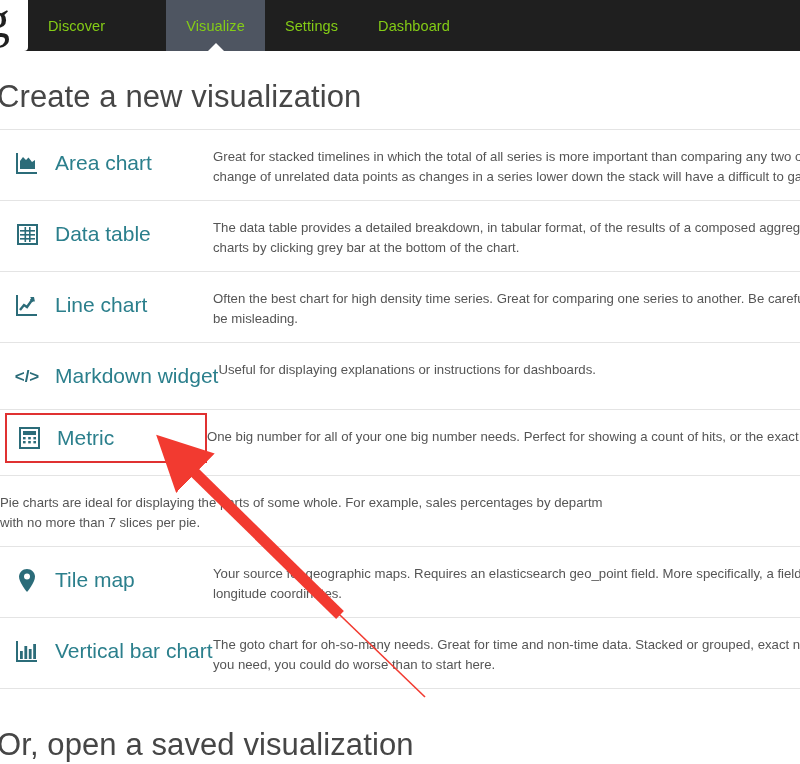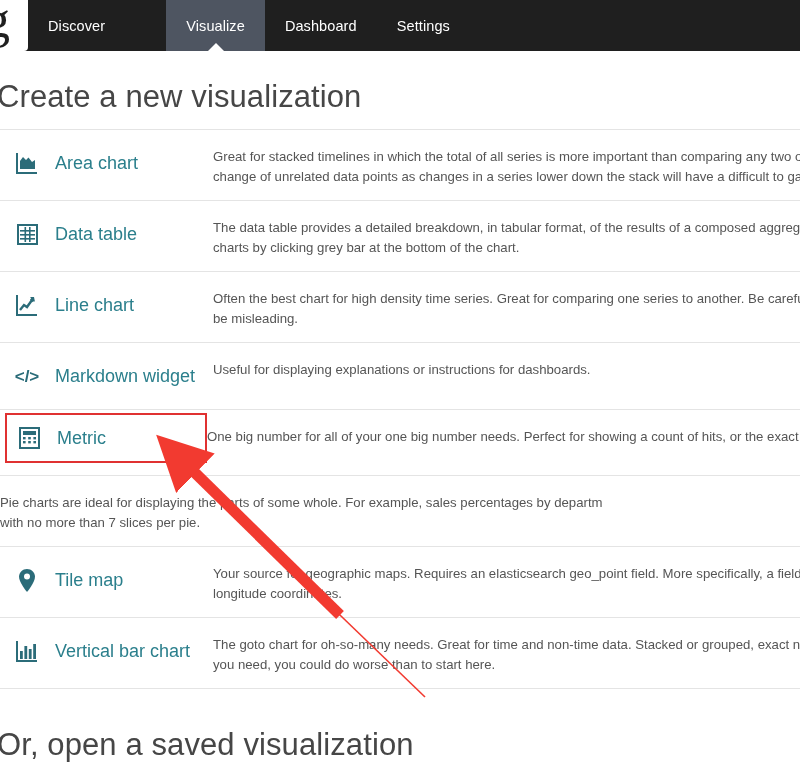--- a/index.html
+++ b/index.html
@@ -37,21 +37,21 @@
     line-height: 52px;
     color: #1f1f1f;
     font-family: "Liberation Serif", serif;
     font-weight: 400;
   }
   .nav-items { display: flex; align-items: stretch; }
   .nav-item {
     display: flex;
     align-items: center;
     padding: 0 20px;
-    color: #ffffff;
+    color: #84cc16;
     font-size: 14.5px;
     letter-spacing: .1px;
     cursor: pointer;
     position: relative;
     background: transparent;
   }
   .nav-item.active {
     background: #4e5561;
     margin-left: 41px;
   }
@@ -116,21 +116,21 @@
     width: 34px;
     height: 26px;
     display: flex;
     align-items: center;
     justify-content: center;
     color: #2b6c79;
   }
   .vis-icon svg { display: block; }
   .vis-name {
     color: #2b7f8c;
-    font-size: 18px;
+    font-size: 21px;
     padding-left: 11px;
     white-space: nowrap;
     cursor: pointer;
   }
   .vis-desc {
     flex: 1 1 auto;
     padding: 17px 0 14px 0;
     color: #555555;
     font-size: 13.2px;
     line-height: 19.5px;
@@ -159,24 +159,24 @@
       <span class="brand-glyph">g</span>
     </div>
     <div class="nav-items">
       <div class="nav-item">
         <span>Discover</span>
       </div>
       <div class="nav-item active">
         <span>Visualize</span>
       </div>
       <div class="nav-item">
+        <span>Settings</span>
+      </div>
+      <div class="nav-item">
         <span>Dashboard</span>
-      </div>
-      <div class="nav-item">
-        <span>Settings</span>
       </div>
     </div>
   </div>
 
   <div class="content">
 
     <h1 class="page-title">Create a new visualization</h1>
 
     <div class="vis-list">
 

